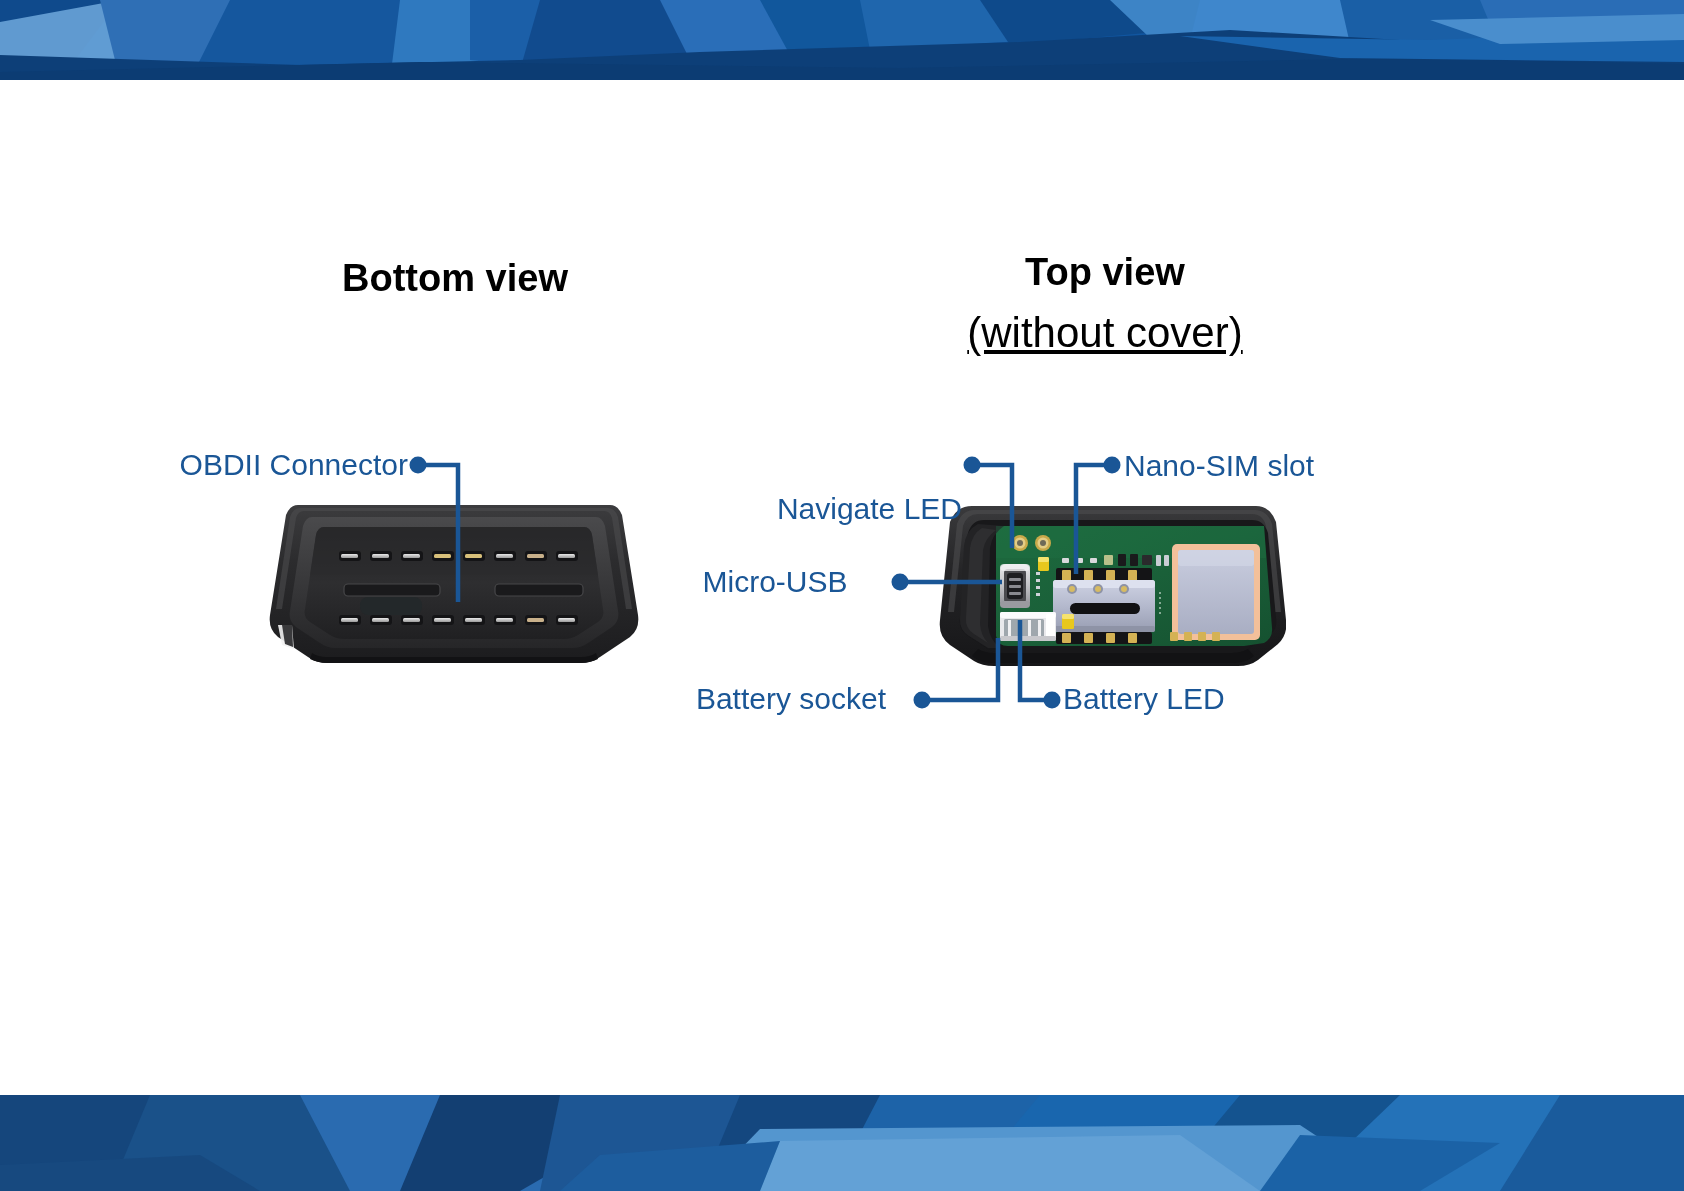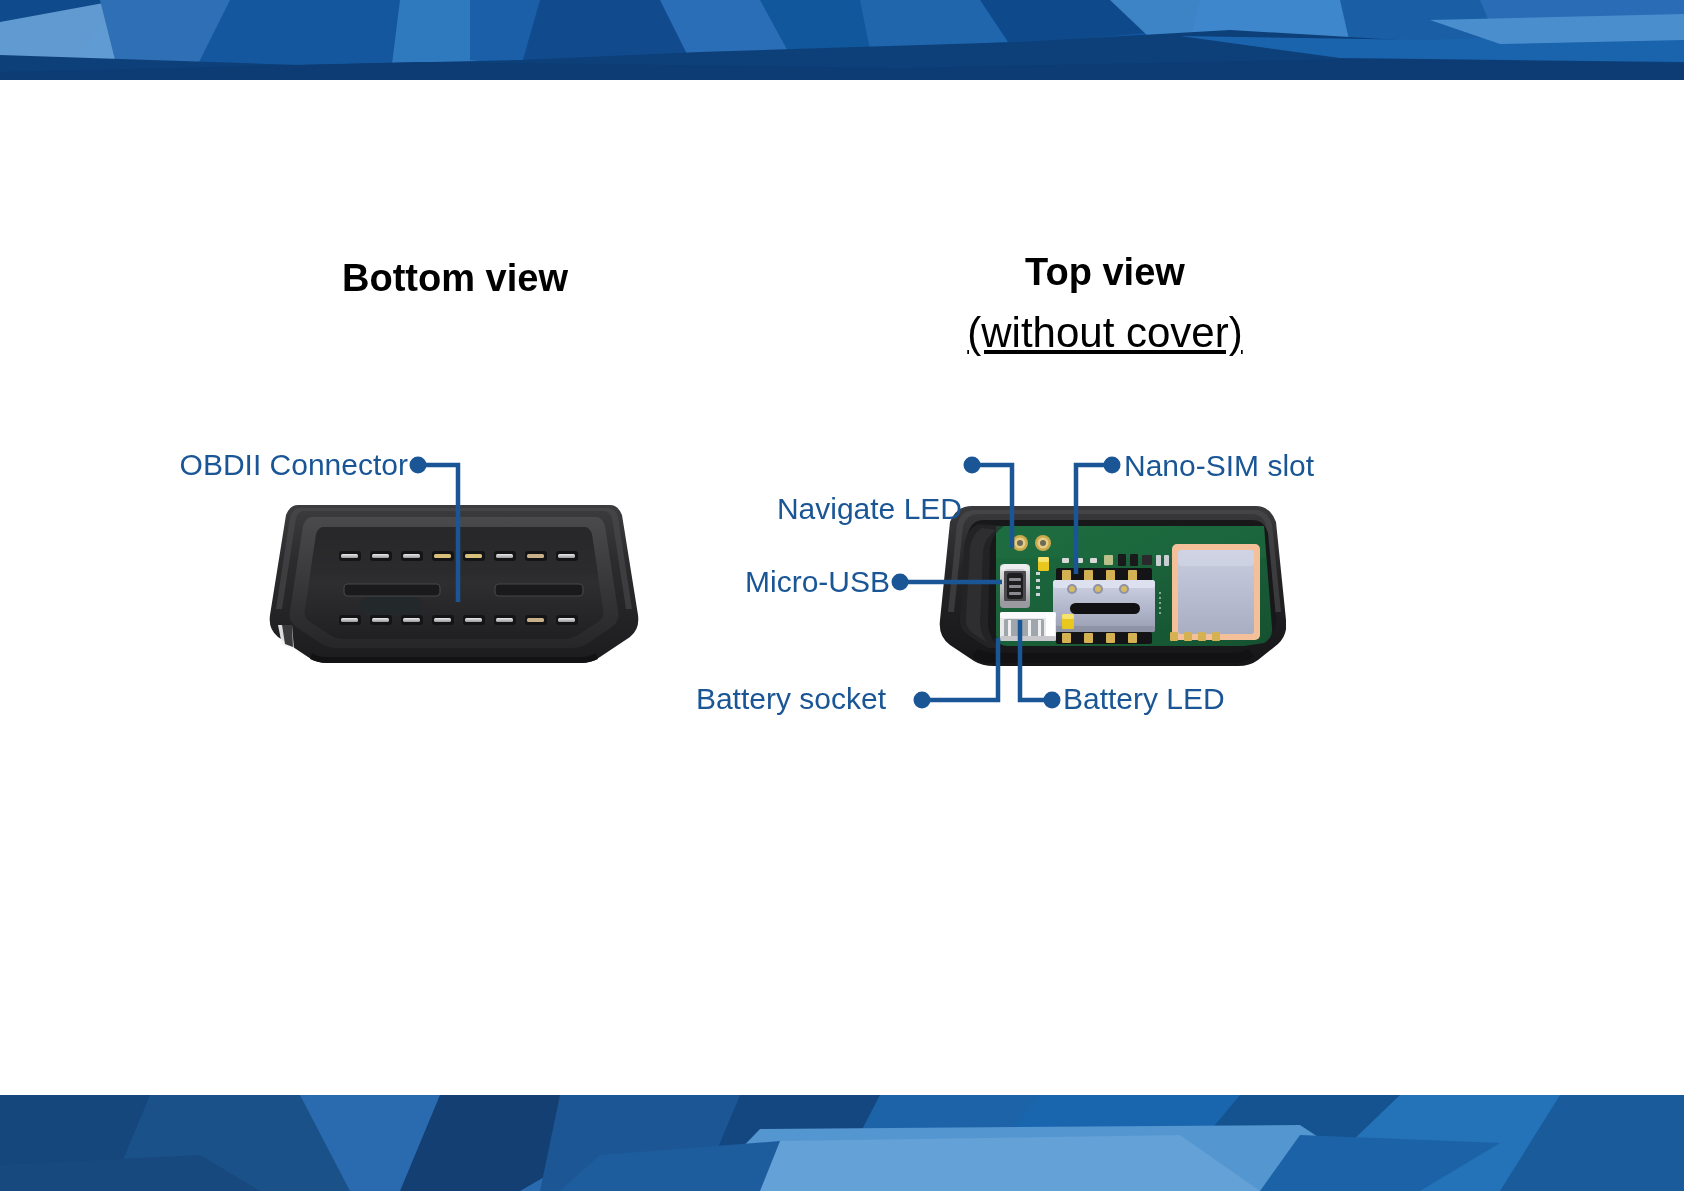--- a/index.html
+++ b/index.html
@@ -387,21 +387,21 @@
     <circle cx="1052" cy="700" r="8.5"></circle>
   </g>
 </svg>
 
 <div class="callout right-align" style="left:112px; top:450px; width:296px;">OBDII Connector</div>
 
 <div class="callout right-align" style="left:700px; top:450px; width:262px;margin-top:44px;">Navigate LED</div>
 
 <div class="callout" style="left:1124px; top:451px;">Nano-SIM slot</div>
 
-<div class="callout right-align" style="left:660px; top:567px; width:230px;">Micro-USB</div>
+<div class="callout right-align" style="left:660px; top:567px; width:230px;text-align:center;">Micro-USB</div>
 
 <div class="callout right-align" style="left:614px; top:684px; width:272px;">Battery socket</div>
 
 <div class="callout" style="left:1063px; top:684px;">Battery LED</div>
 
 <div class="footer-banner">
   <svg viewBox="0 0 1684 96" preserveAspectRatio="none">
     <rect x="0" y="0" width="1684" height="96" fill="#1a4f8a"></rect>
     <polygon points="0,0 180,0 120,96 0,96" fill="#15467c"></polygon>
     <polygon points="150,0 330,0 380,96 110,96" fill="#1a5189"></polygon>

